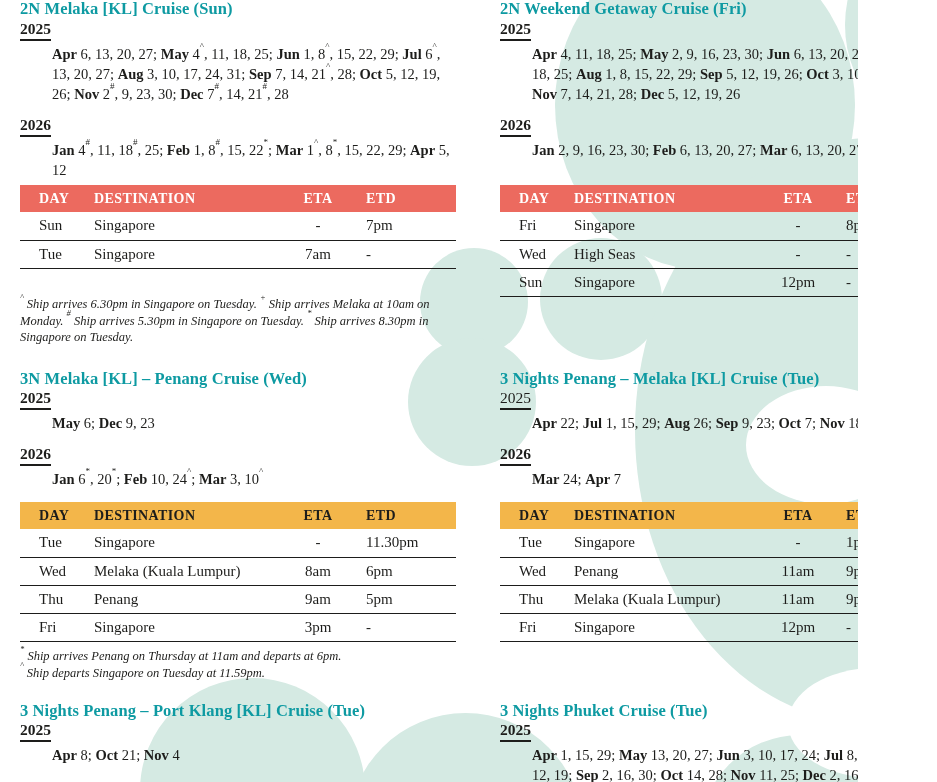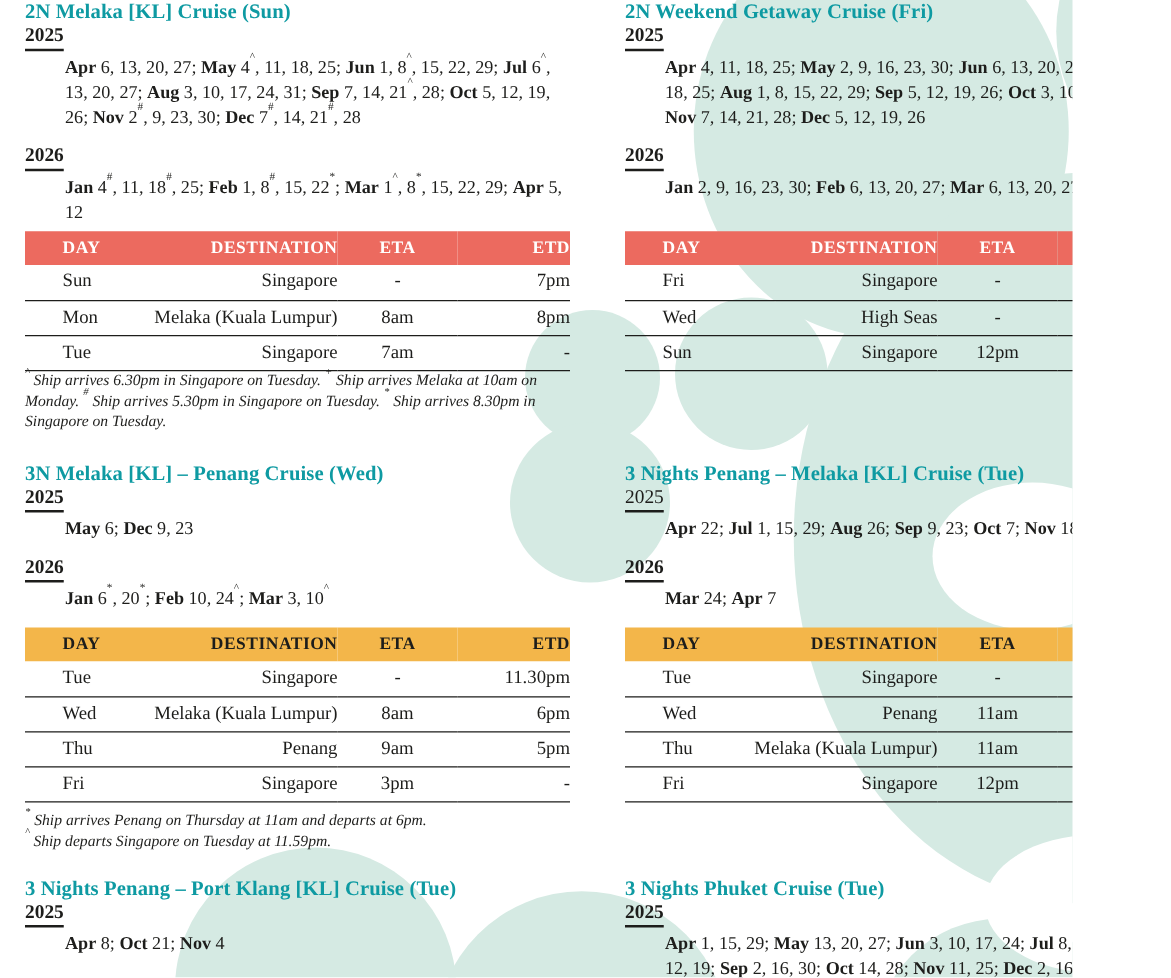--- a/index.html
+++ b/index.html
@@ -40,24 +40,24 @@
   .year.light{font-weight:400;}
   .dates{font-size:14.5px; line-height:20px;margin-left:32px;}
   .dates b{font-weight:700;}
   sup{font-size:9px; line-height:0; position:relative; top:-4px;}
   
   table.sched{width:100%; border-collapse:collapse; table-layout:fixed;}
   table.sched th{font-size:14px; font-weight:700; height:27px; letter-spacing:.4px;}
   table.sched.salmon th{background:var(--salmon); color:#fff;}
   table.sched.gold th{background:var(--gold); color:var(--ink);}
   table.sched td{height:28px; font-size:15px; border-bottom:1.6px solid var(--ink); background:transparent;}
-  table.sched .c0{width:72px; text-align:left; padding-left:30px;margin-top:22px;}
-  table.sched .c1{text-align:right; padding-left:2px;}
+  table.sched .c0{width:72px; text-align:left; padding-left:19px;margin-top:22px;}
+  table.sched .c1{text-align:left; padding-left:2px;}
   table.sched .c2{width:96px; text-align:center;}
-  table.sched .c3{width:90px; text-align:right;}
+  table.sched .c3{width:90px; text-align:left;}
   
   .fn{font-size:12.5px; font-style:italic; line-height:16.5px; color:var(--ink);}
   .fn sup{font-size:8.5px; top:-3px;}
 </style>
 </head>
 <body>
 
 <div class="page">
 
   <div class="bg">
@@ -91,26 +91,20 @@
             </tr>
           </thead>
           <tbody>
             <tr>
               <td class="c0">Sun</td>
               <td class="c1">Singapore</td>
               <td class="c2">-</td>
               <td class="c3">7pm</td>
             </tr>
             <tr>
-              <td class="c0">Mon</td>
-              <td class="c1">Melaka (Kuala Lumpur)</td>
-              <td class="c2">8am</td>
-              <td class="c3">8pm</td>
-            </tr>
-            <tr>
               <td class="c0">Tue</td>
               <td class="c1">Singapore</td>
               <td class="c2">7am</td>
               <td class="c3">-</td>
             </tr>
           </tbody>
         </table>
       <p class="b-fn fn"><sup>^</sup> Ship arrives 6.30pm in Singapore on Tuesday. <sup>+</sup> Ship arrives Melaka at 10am on Monday. <sup>#</sup> Ship arrives 5.30pm in Singapore on Tuesday. <sup>*</sup> Ship arrives 8.30pm in Singapore on Tuesday.</p>
     </section>
 

